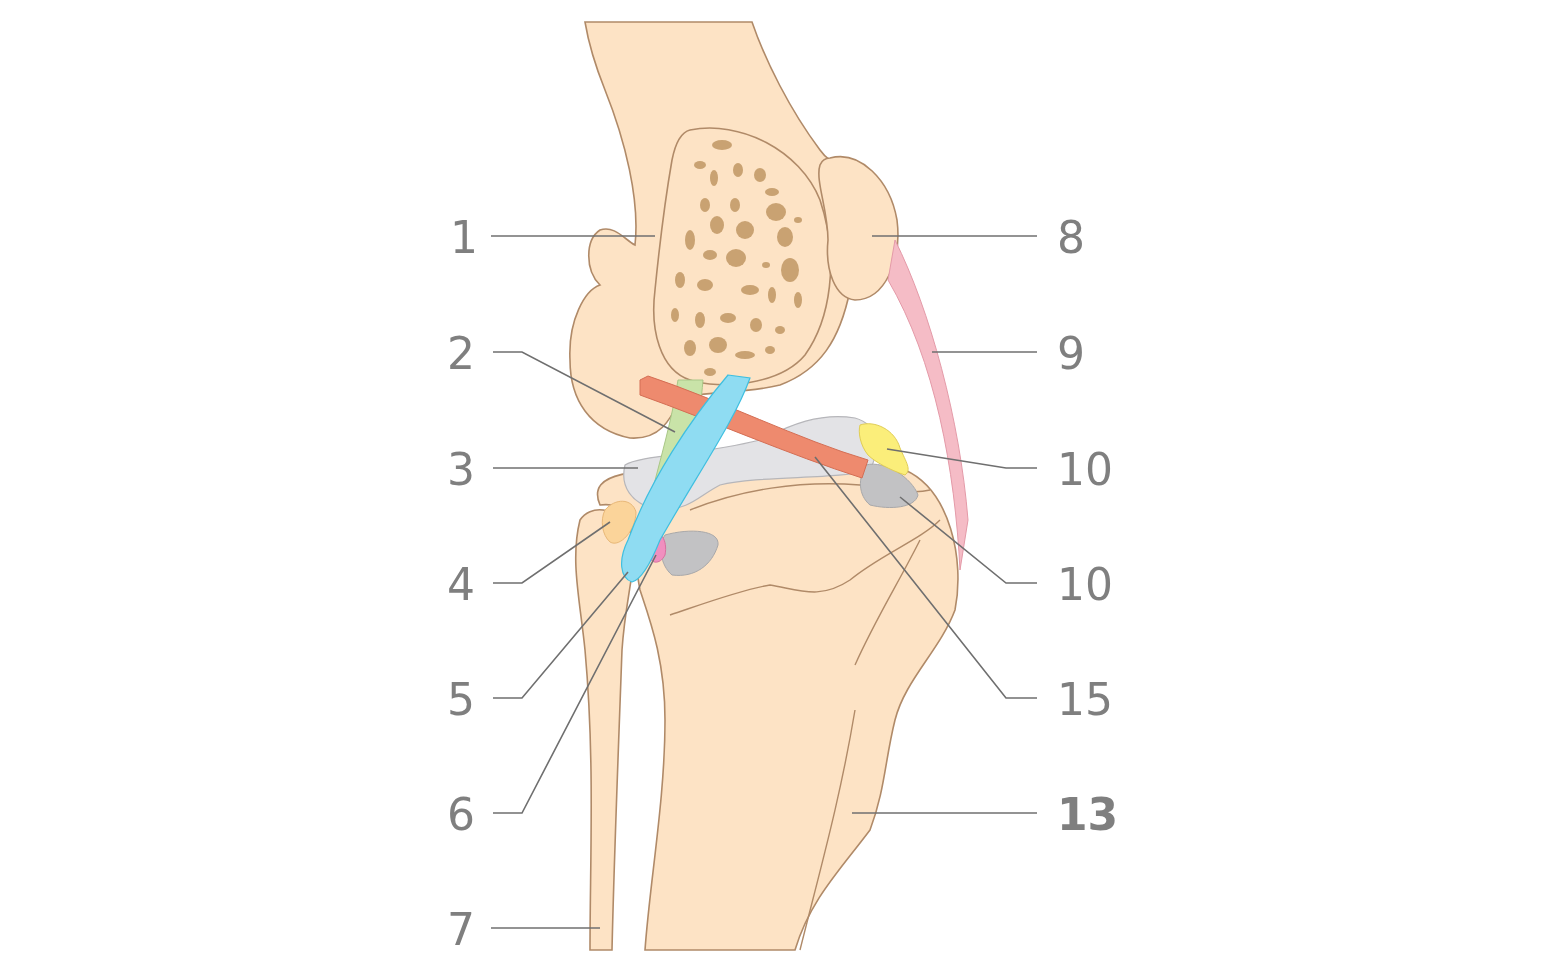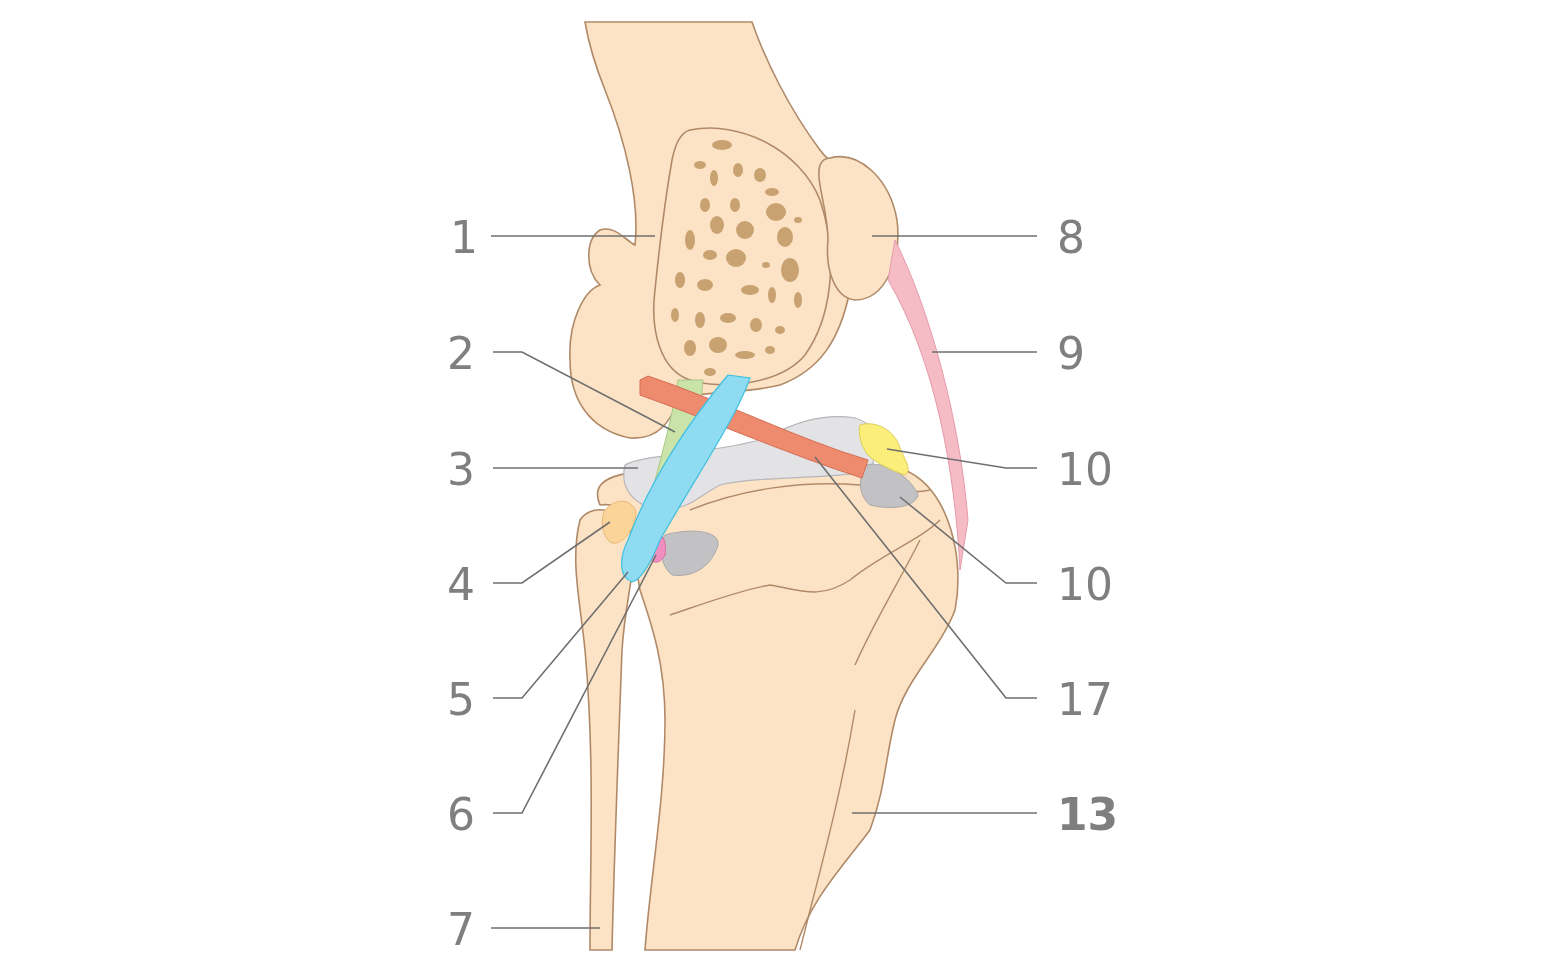--- a/index.html
+++ b/index.html
@@ -113,14 +113,14 @@
 <div class="label left" style="left:395px; top:448px;">3</div>
 <div class="label left" style="left:395px; top:563px;">4</div>
 <div class="label left" style="left:395px; top:678px;">5</div>
 <div class="label left" style="left:395px; top:793px;">6</div>
 <div class="label left" style="left:395px; top:908px;">7</div>
 
 <div class="label right" style="left:1057px; top:216px;">8</div>
 <div class="label right" style="left:1057px; top:332px;">9</div>
 <div class="label right" style="left:1057px; top:448px;">10</div>
 <div class="label right" style="left:1057px; top:563px;">10</div>
-<div class="label right" style="left:1057px; top:678px;">17</div>
+<div class="label right" style="left:1057px; top:678px;">15</div>
 <div class="label right" style="left:1057px; top:793px;font-weight:bold;">13</div>
 
 </body></html>

